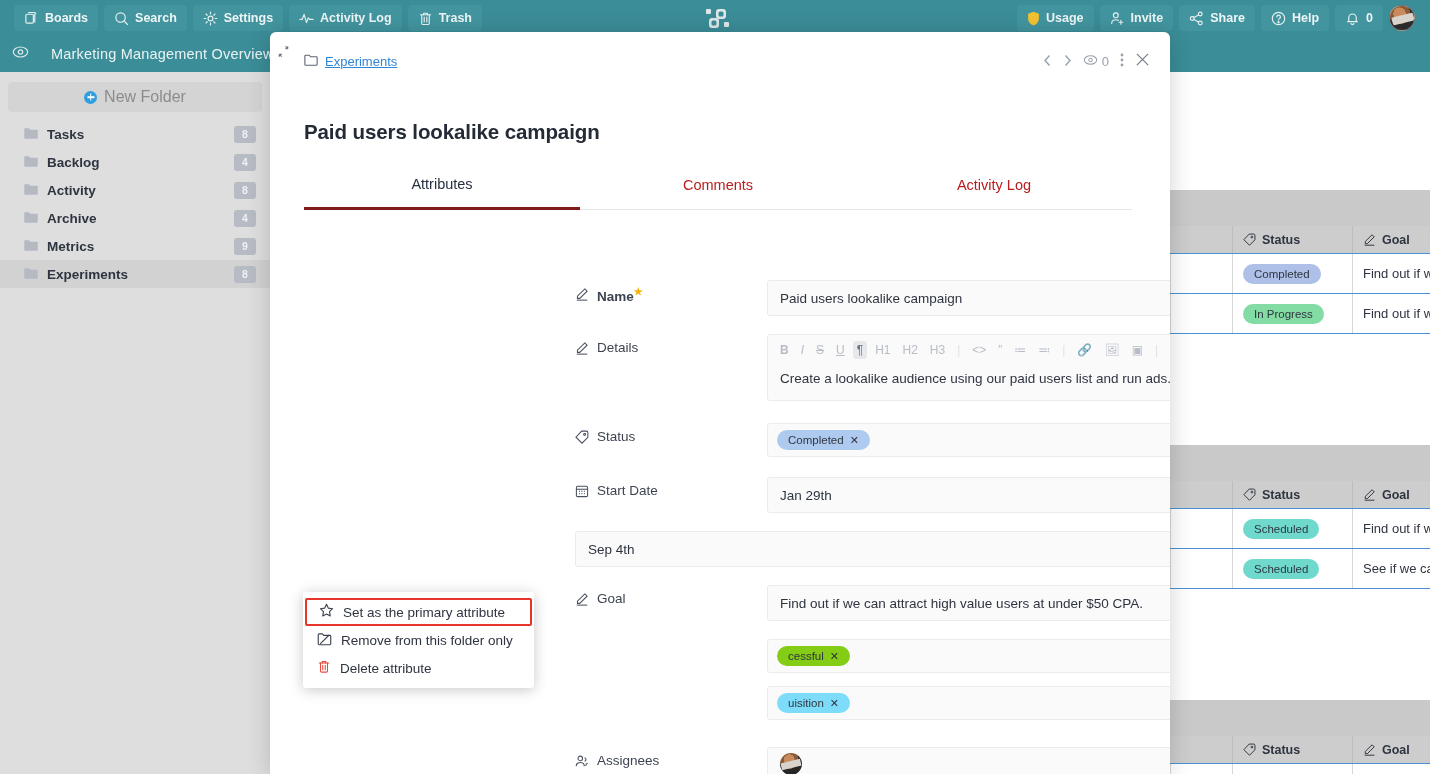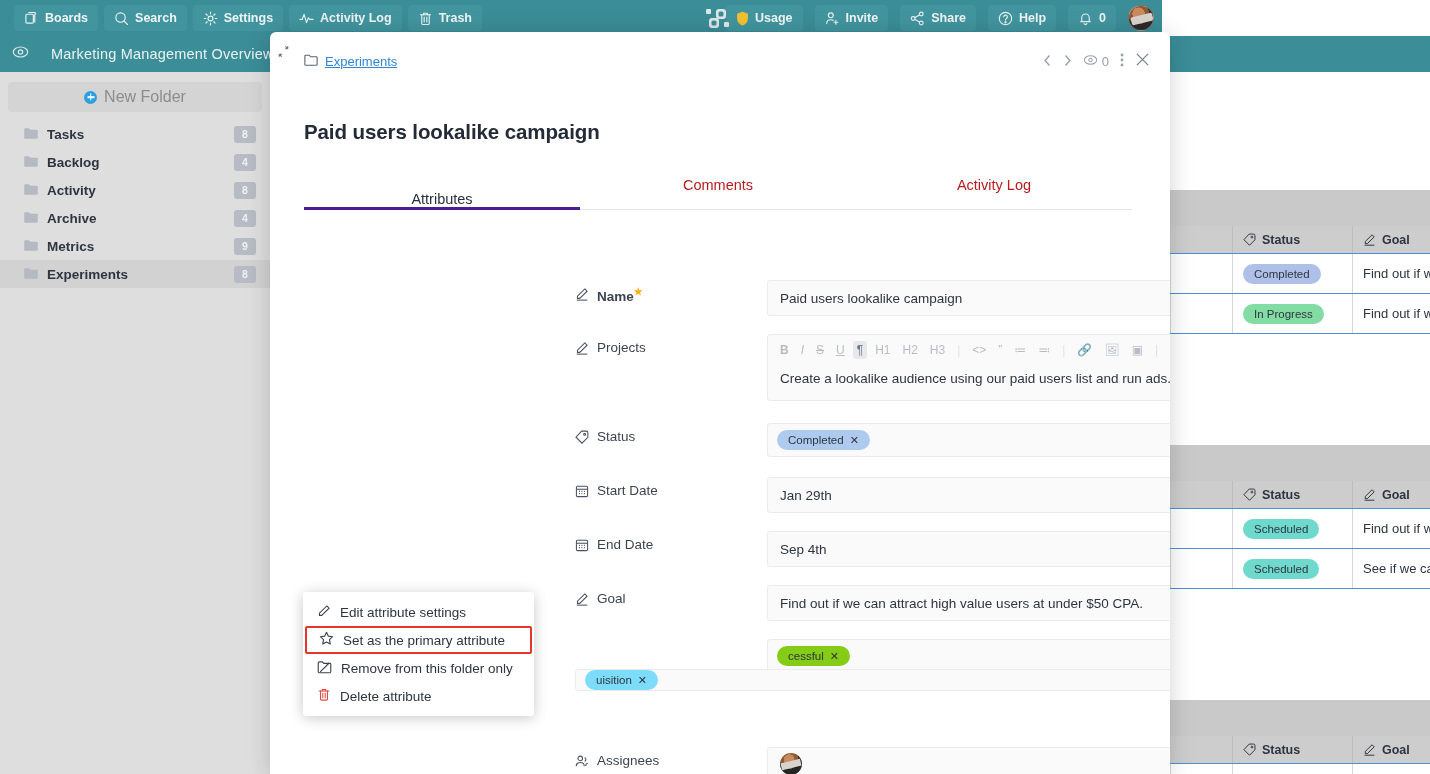--- a/index.html
+++ b/index.html
@@ -6,26 +6,26 @@
   html,body{ width:1430px; height:774px; overflow:hidden; }
   body{
     font-family:"Liberation Sans", sans-serif;
     background:#ffffff;
     color:#2e3440;
     -webkit-font-smoothing:antialiased;
   }
 
   
   .topbar{
-    position:absolute; left:0; top:0; width:1162px; height:36px;
+    position:absolute; left:0; top:0; width:1430px; height:36px;
     background:#3b8d98;
     display:flex; align-items:center; z-index:30;
   }
   .tb-left{ display:flex; align-items:center; gap:6px; padding-left:14px; }
-  .tb-right{ display:flex; align-items:center; gap:12px; margin-left:auto; padding-right:8px; }
+  .tb-right{ display:flex; align-items:center; gap:6px; margin-left:auto; padding-right:15px; }
   .tb-btn{
     display:flex; align-items:center; gap:6px;
     height:26px; padding:0 10px; border-radius:4px;
     background:#42959f; color:#eef5f6; font-size:12.5px; font-weight:bold;
     white-space:nowrap;
   }
   .tb-btn svg{ display:block; }
   .tb-logo{
     position:absolute; left:705px; top:8px; width:28px; height:22px;
   }
@@ -135,21 +135,21 @@
     font-size:20.5px; font-weight:bold; color:#242b36; letter-spacing:-.1px;
   }
   .tabs{
     position:absolute; left:34px; top:128px; width:828px; height:50px;
     display:flex; border-bottom:1px solid #e4e6ea;
   }
   .tab{
     flex:1; display:flex; align-items:center; justify-content:center;
     font-size:14.5px; color:#b91c1c; height:50px;
   }
-  .tab.active{ color:#27303e; border-bottom:3px solid #4c1d95;align-items:flex-end; }
+  .tab.active{ color:#27303e; border-bottom:3px solid #7f1d1d; }
 
   .addattr{
     position:absolute; left:305px; top:195px; width:828px; height:32px;
     background:#f1f1f1; border-radius:4px;
     display:flex; align-items:center; justify-content:center; gap:8px;
     color:#8e8e8e; font-size:14px;
   }
 
   .field{ position:absolute; left:305px; width:828px; display:flex; }
   .f-label{
@@ -587,21 +587,21 @@
   </div>
 
   <div class="field" style="top:302px;">
     <div class="f-label">
       <span class="ico">
         <svg width="14" height="14" viewBox="0 0 16 16" fill="none" stroke="#4a5160" stroke-width="1.2">
             <path d="M11.2 2.2l2.6 2.6L5.4 13H2.8v-2.6z"></path>
             <path d="M2 15h12"></path>
           </svg>
       </span>
-      <span>Projects</span>
+      <span>Details</span>
     </div>
     <div class="f-ctrl">
       <div class="editor-tools" id="editor-tools">
           <span class="et" style="font-weight:bold;">B</span>
           <span class="et" style="font-style:italic;">I</span>
           <span class="et" style="text-decoration:line-through;">S</span>
           <span class="et" style="text-decoration:underline;">U</span>
           <span class="et sel" style="">¶</span>
           <span class="et" style="">H1</span>
           <span class="et" style="">H2</span>
@@ -652,30 +652,20 @@
       </span>
       <span>Start Date</span>
     </div>
     <div class="f-ctrl">
       <div class="f-input">Jan 29th</div>
 
     </div>
   </div>
 
   <div class="field" style="top:499px;">
-    <div class="f-label">
-      <span class="ico">
-        <svg width="14" height="14" viewBox="0 0 16 16" fill="none" stroke="#4a5160" stroke-width="1.2">
-            <rect x="1.6" y="2.6" width="12.8" height="11.8" rx="1.4"></rect>
-            <path d="M1.6 6h12.8"></path>
-            <path d="M4.6 8.4h1M7.4 8.4h1M10.2 8.4h1M4.6 11h1M7.4 11h1M10.2 11h1"></path>
-          </svg>
-      </span>
-      <span>End Date</span>
-    </div>
     <div class="f-ctrl">
       <div class="f-input">Sep 4th</div>
 
     </div>
   </div>
 
   <div class="field" style="top:553px;">
     <div class="f-label">
       <span class="ico">
         <svg width="14" height="14" viewBox="0 0 16 16" fill="none" stroke="#4a5160" stroke-width="1.2">
@@ -694,21 +684,21 @@
     <div class="f-label"></div>
     <div class="f-ctrl" style="height:34px;display:flex;align-items:center;padding-left:9px;">
       <span class="pill" id="result-pill" style="background: #84cc16;">
         <span>cessful</span>
         <span style="font-size:11px;">✕</span>
       </span>
 
     </div>
   </div>
 
-  <div class="field" style="top:631px;flex-direction:column;">
+  <div class="field" style="top:654px;">
     <div class="f-label"></div>
     <div class="f-ctrl" style="height:34px;display:flex;align-items:center;padding-left:9px;">
       <span class="pill" id="category-pill" style="background: rgb(125, 220, 249);">
         <span>uisition</span>
         <span style="font-size:11px;">✕</span>
       </span>
 
     </div>
   </div>
 
@@ -725,26 +715,20 @@
     </div>
     <div class="f-ctrl" style="height:34px;display:flex;align-items:center;">
       <span class="assignee-av"></span>
 
     </div>
   </div>
 
 </div>
 
 <div class="ctxmenu" id="ctxmenu">
-    <div class="ctxitem">
-      <span><svg width="14" height="14" viewBox="0 0 16 16" fill="none" stroke="#3b4250" stroke-width="1.2">
-          <path d="M11.2 2.2l2.6 2.6L5.4 13H2.8v-2.6z"></path>
-        </svg></span>
-      <span>Edit attribute settings</span>
-    </div>
     <div class="ctxitem hl">
       <span><svg width="15" height="15" viewBox="0 0 16 16" fill="none" stroke="#3b4250" stroke-width="1.2" stroke-linejoin="round">
           <path d="M8 1.4l2 4.1 4.5.6-3.3 3.2.8 4.5L8 11.7l-4 2.1.8-4.5L1.5 6.1l4.5-.6z"></path>
         </svg></span>
       <span>Set as the primary attribute</span>
     </div>
     <div class="ctxitem">
       <span><svg width="15" height="14" viewBox="0 0 16 15" fill="none" stroke="#3b4250" stroke-width="1.2">
           <path d="M1.3 12.6V3a1 1 0 011-1h3.4l1.5 1.6h6.5a1 1 0 011 1v8a1 1 0 01-1 1H2.3a1 1 0 01-1-1z"></path>
           <path d="M3.4 12.8L13 3.2"></path>

